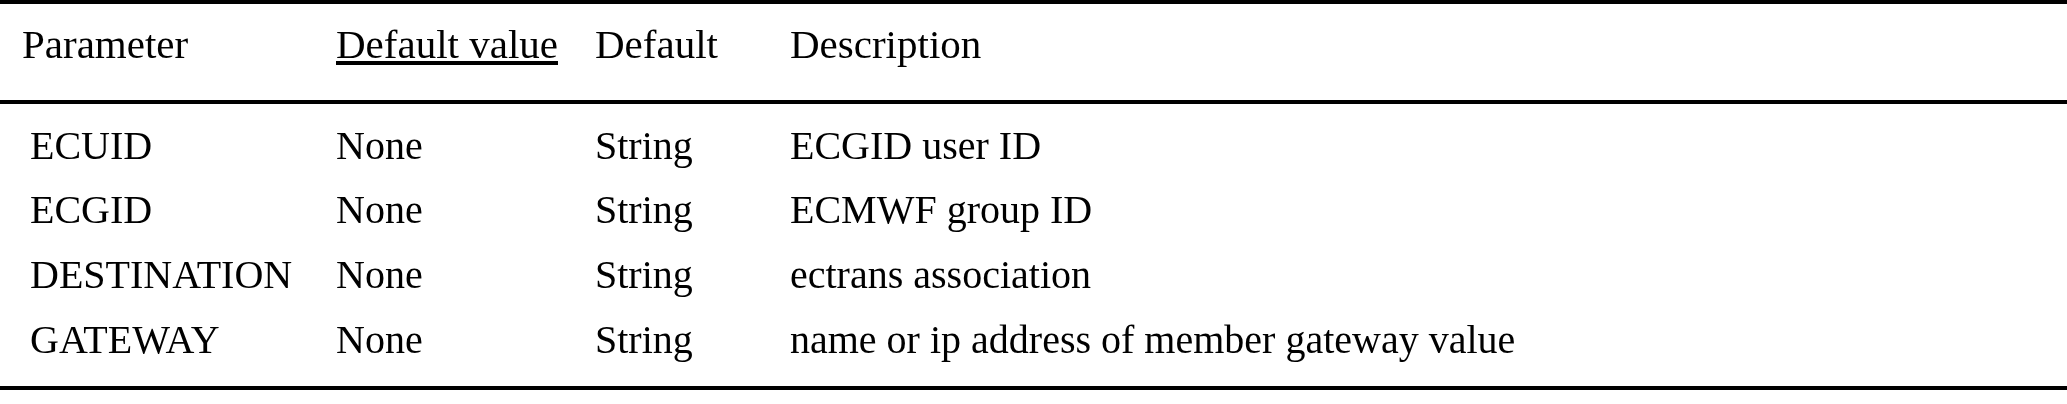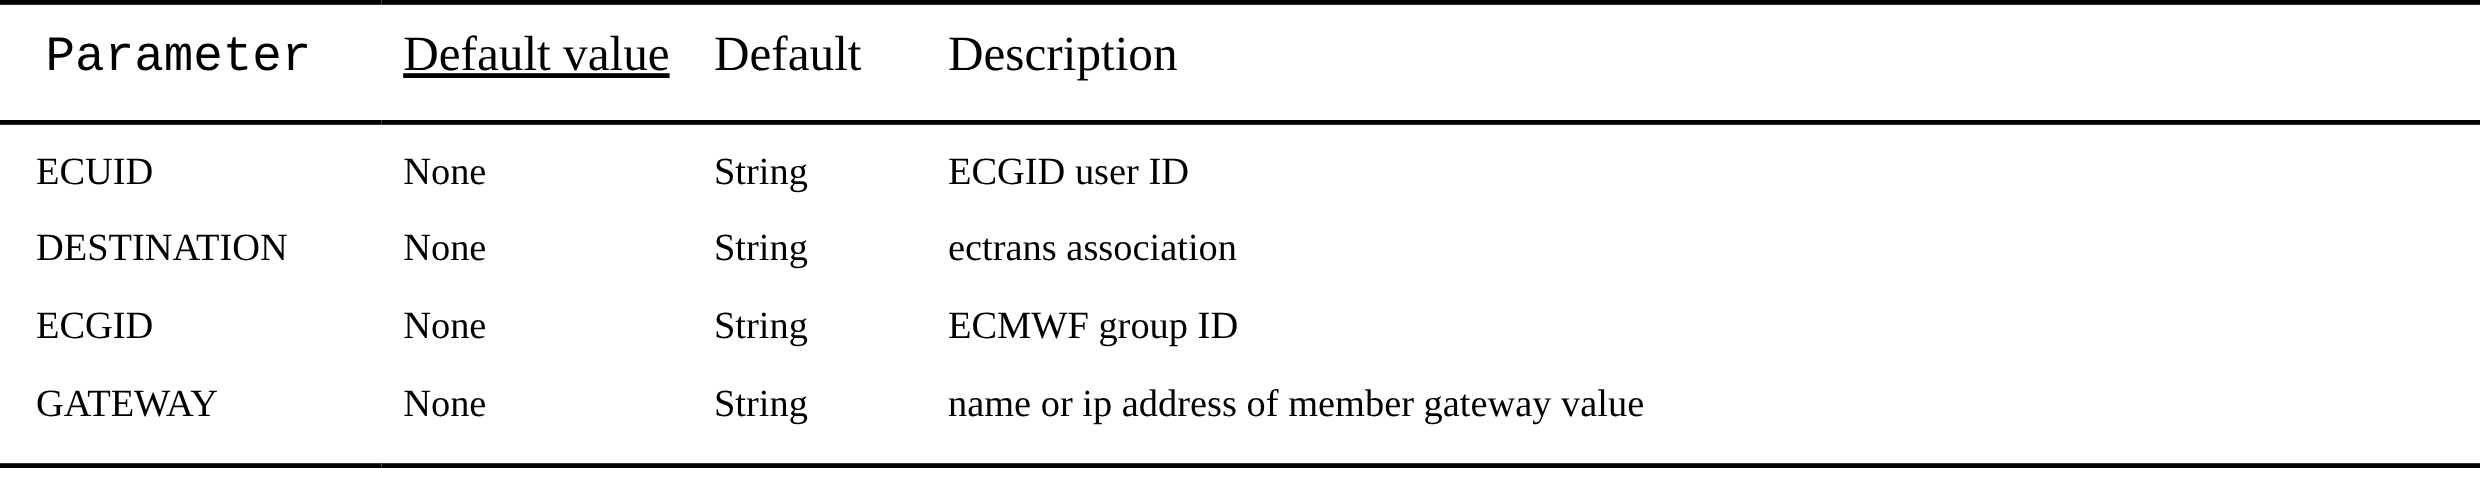--- a/index.html
+++ b/index.html
@@ -50,33 +50,33 @@
     font-weight: normal;
   }
 
   
   col.c-param { width: 318px; }
   col.c-default { width: 277px; }
   col.c-format { width: 165px; }
   col.c-desc  { width: 1307px; }
 
   th.cell, td.cell {
-    font-size: 32px;
+    font-size: 40px;
   }
 
   
   .header-row th {
     height: 98px;
     padding-left: 30px;
     padding-top: 20px;
     padding-bottom: 14px;
     box-sizing: border-box;
     font-size: 41px;
   }
-  .header-row th.col-param   { padding-left: 38px; font-family: Liberation Mono, monospace; }
+  .header-row th.col-param   { padding-left: 22px; }
   .header-row th.col-default { padding-left: 18px; text-decoration: underline; }
   .header-row th.col-format  { padding-left: 0px; }
   .header-row th.col-desc    { padding-left: 30px; margin-top: 29px; }
 
   
   tbody td {
     height: 65px;
     box-sizing: border-box;
     font-size: 41px;
     padding-top: 8px;
@@ -117,30 +117,30 @@
       </tr>
     </thead>
     <tbody>
       <tr>
         <td class="cell col-param">ECUID</td>
         <td class="cell col-default">None</td>
         <td class="cell col-format">String</td>
         <td class="cell col-desc">ECGID user ID</td>
       </tr>
       <tr>
+        <td class="cell col-param">ECGID</td>
+        <td class="cell col-default">None</td>
+        <td class="cell col-format">String</td>
+        <td class="cell col-desc">ECMWF group ID</td>
+      </tr>
+      <tr>
         <td class="cell col-param">DESTINATION</td>
         <td class="cell col-default">None</td>
         <td class="cell col-format">String</td>
         <td class="cell col-desc">ectrans association</td>
-      </tr>
-      <tr>
-        <td class="cell col-param">ECGID</td>
-        <td class="cell col-default">None</td>
-        <td class="cell col-format">String</td>
-        <td class="cell col-desc">ECMWF group ID</td>
       </tr>
       <tr class="last-row">
         <td class="cell col-param">GATEWAY</td>
         <td class="cell col-default">None</td>
         <td class="cell col-format">String</td>
         <td class="cell col-desc">name or ip address of member gateway value</td>
       </tr>
     </tbody>
   </table>
 </div>

